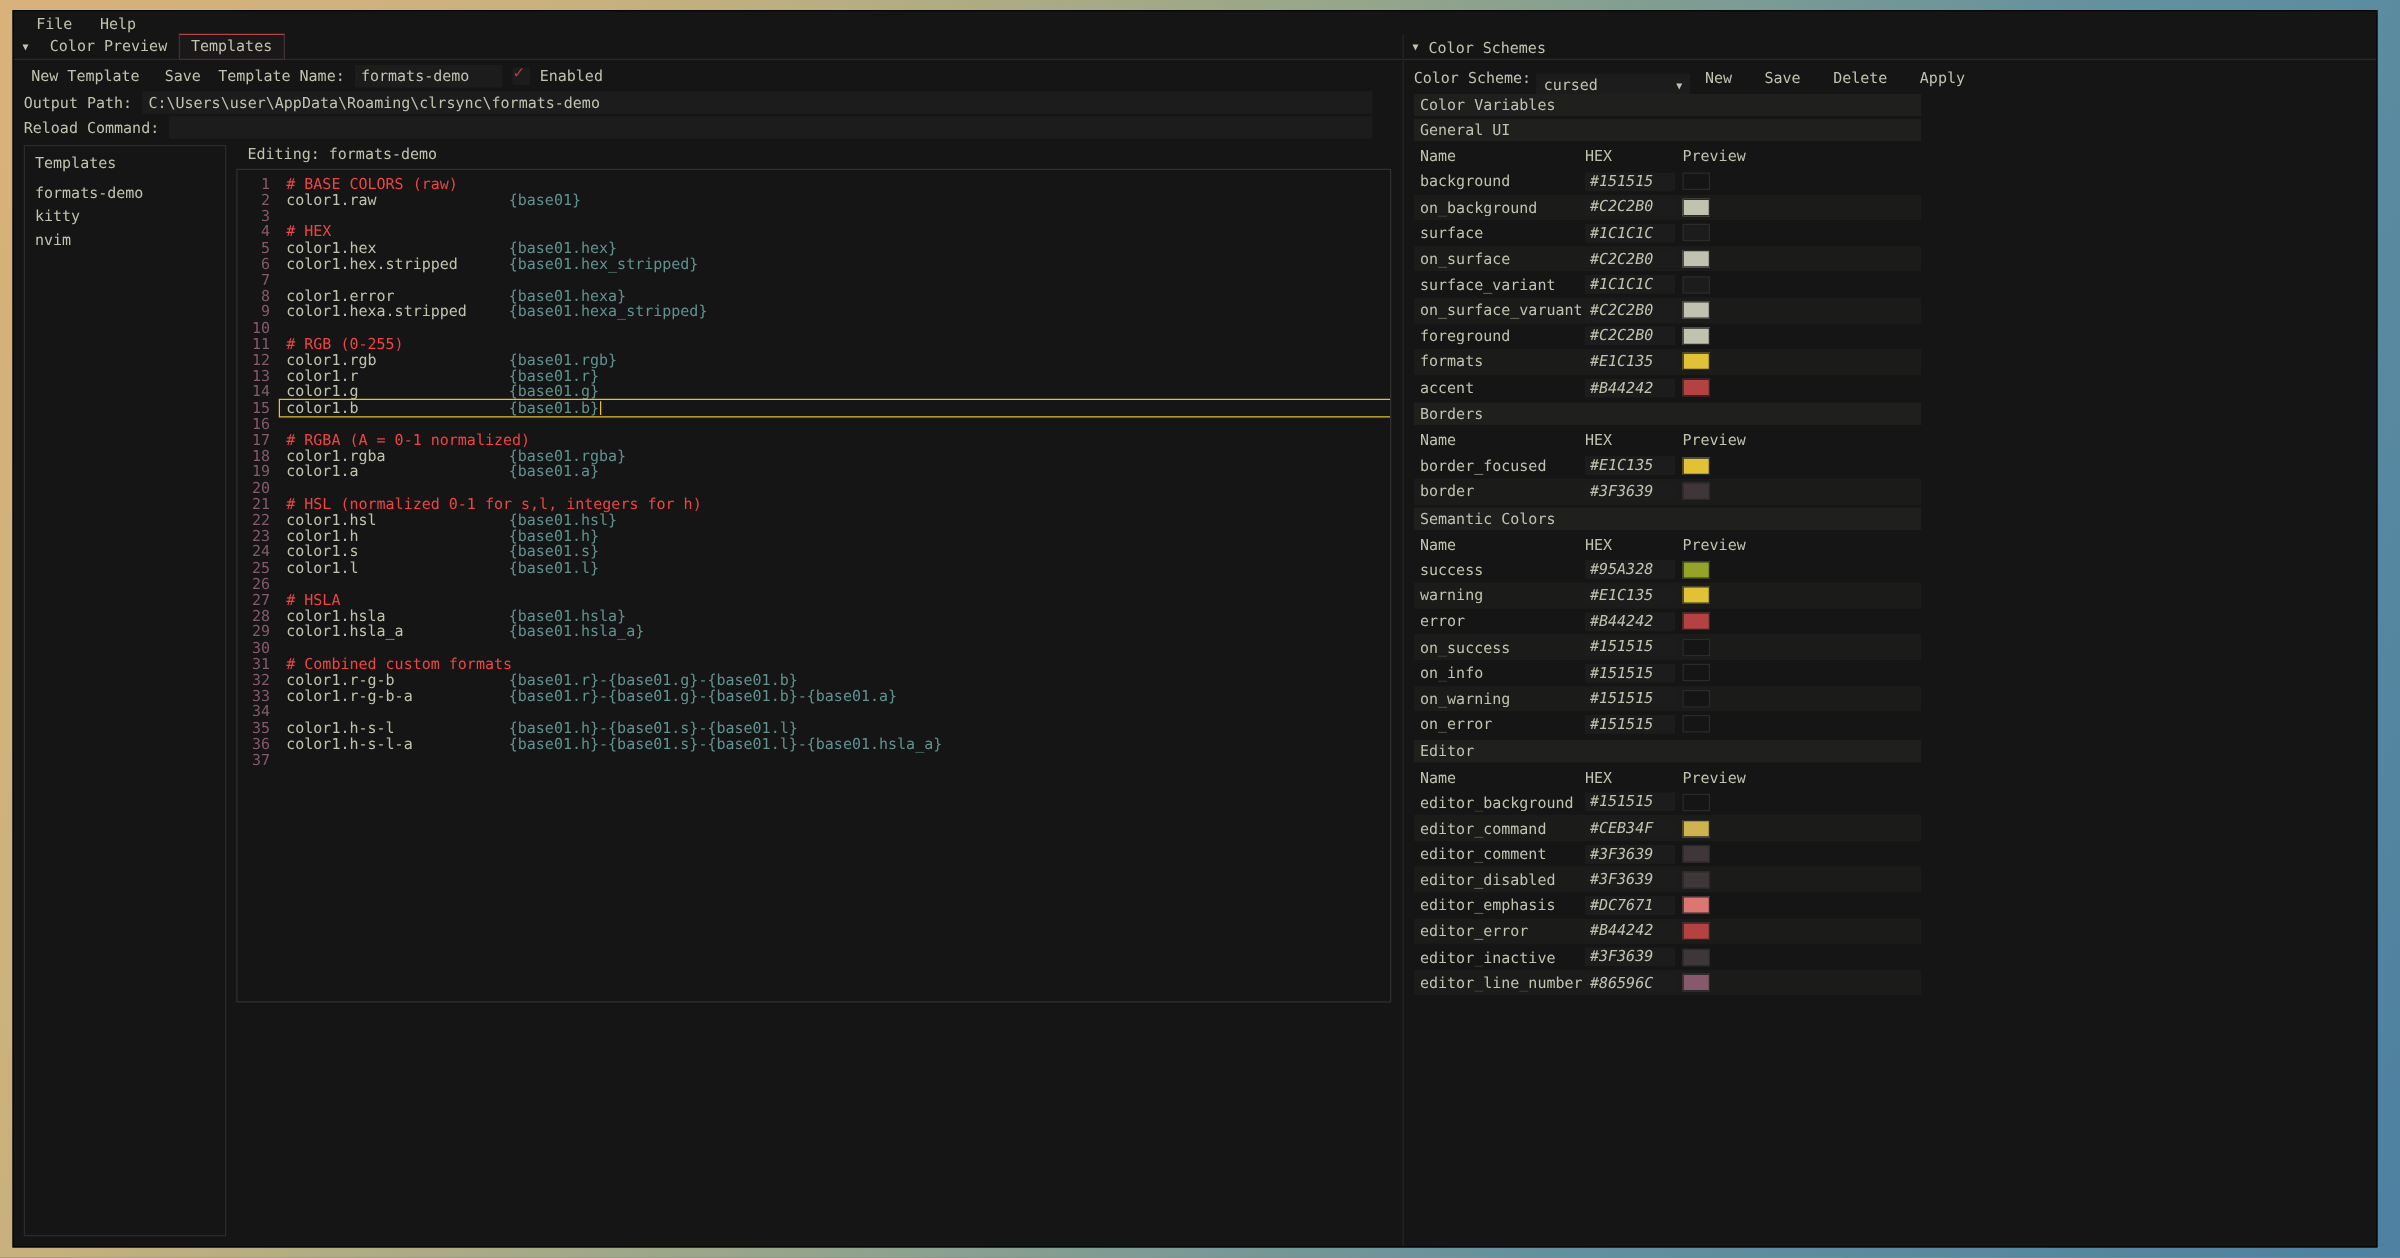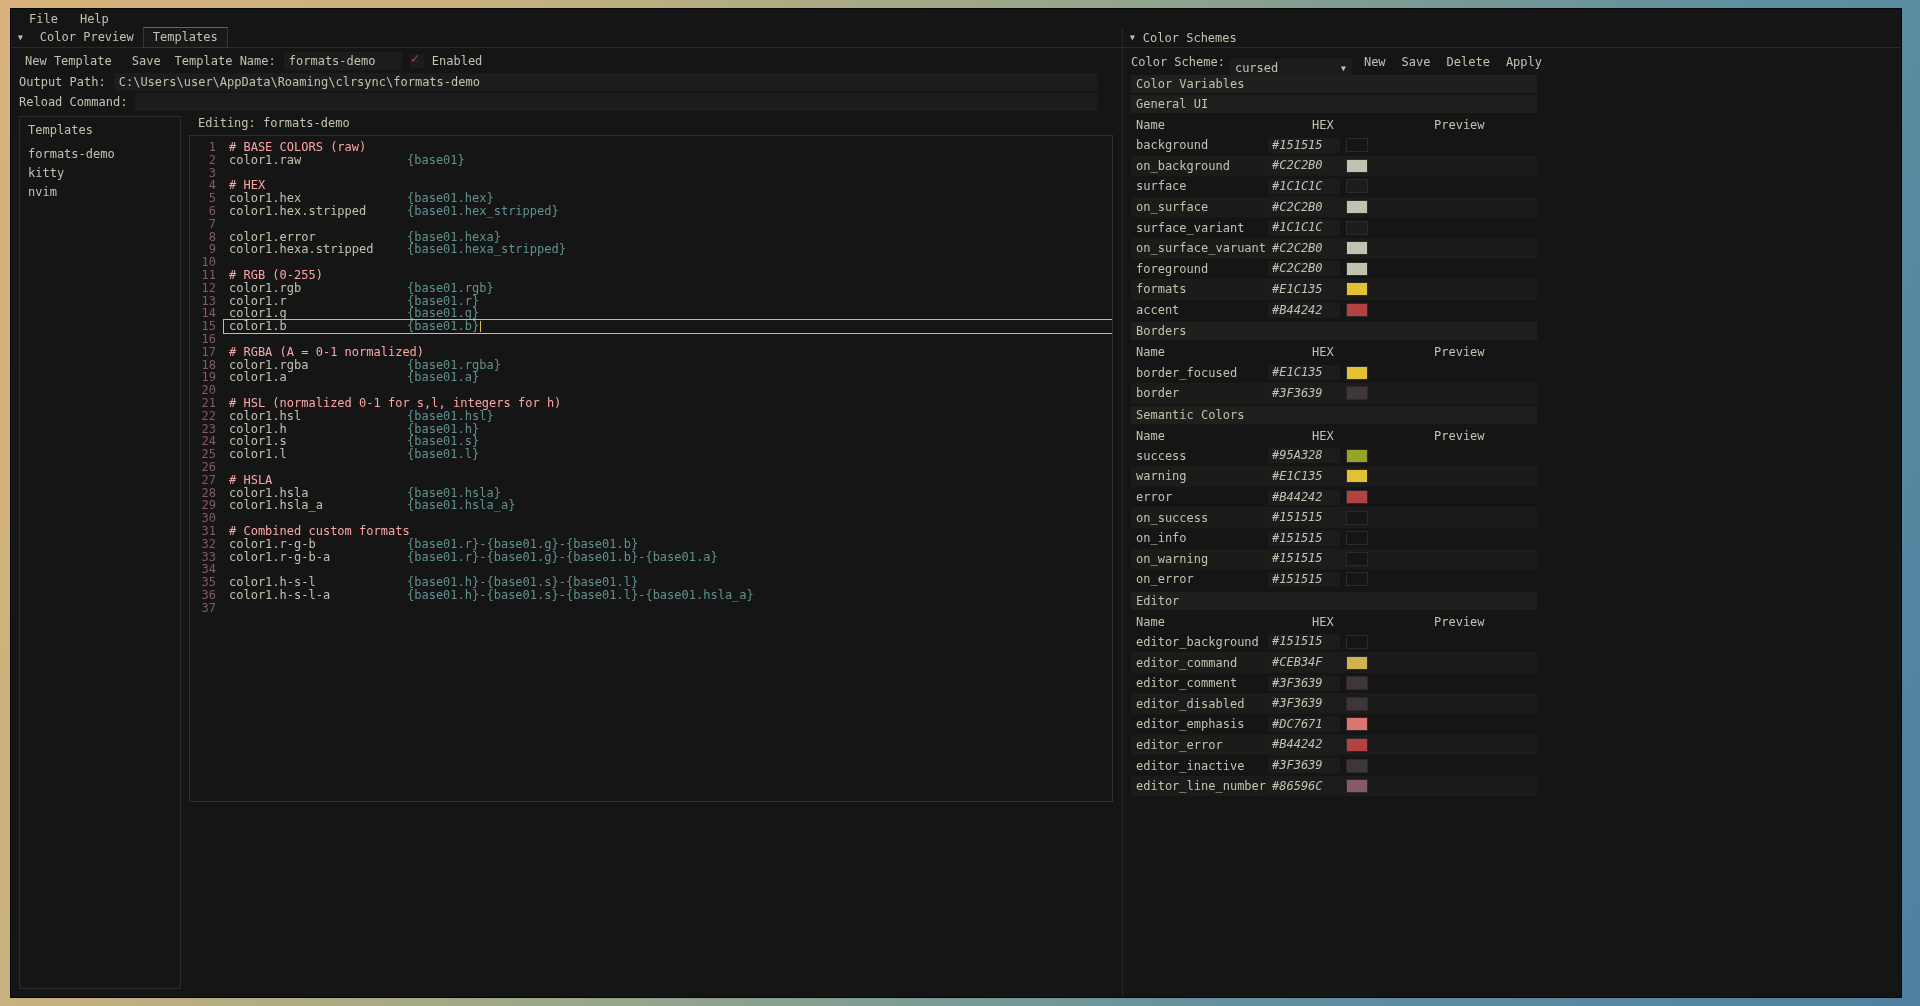--- a/index.html
+++ b/index.html
@@ -52,32 +52,32 @@
   .editor-box {
     position:absolute; left:178px; top:107px; width:924px; height:667px;
     border:1px solid #303030; background:#151515; padding-top:5px; overflow:hidden;
   }
   .eline { display:flex; height:12.8px; line-height:12.8px; }
   .lnum { width:26px; text-align:right; color:#86596C; flex:none; }
   .lbody { flex:1; margin-left:8px; padding-left:5px; display:flex; align-items:center; position:relative; white-space:pre; }
   .lbody.current { outline:1px solid #E1C135; }
   .lkey { display:inline-block; width:178px; color:#C2C2B0; }
   .lval { color:#60928F; }
-  .lcomment { color:#fca5a5; }
+  .lcomment { color:#ef4444; }
   .caret { display:inline-block; width:1px; height:11px; background:#E1C135; margin-left:1px; }
   
   .scheme-row { position:absolute; top:24px; left:0; right:0; height:20px; display:flex; align-items:center; padding:0 8px; }
   .combo { width:123px; background:#1C1C1C; height:18px; display:flex; align-items:center; justify-content:space-between; padding:0 6px; margin-left:4px; cursor:pointer;margin-top:12px; }
   .combo .arrow { font-size:8px; }
-  .scheme-buttons { display:flex; margin-left:6px; gap:4px; }
+  .scheme-buttons { display:flex; margin-left:6px; gap:14px; }
   .sections { position:absolute; top:47px; left:0; width:100%; height:742px; overflow:hidden; }
   .csection-title { height:18px; line-height:18px; width:406px; margin:0 0 2px 8px; padding-left:5px; background:#1F1F1D; cursor:pointer; }
   .ctable { width:406px; margin-left:8px; margin-bottom:2px; }
   .crow { display:flex; align-items:center; height:20.6px; }
-  .crow.chead { height:20px;gap:44px; }
+  .crow.chead { height:20px; }
   .ctable .crow:not(.chead):nth-child(odd) { background:#1B1B1A; }
   .ccell.c0 { width:137px; padding-left:5px; white-space:nowrap; overflow:hidden; }
   .ccell.c1 { width:78px; }
   .ccell.c2 { flex:1; }
   .hexcell { width:72px; height:15px; line-height:15px; background:#1C1C1C; padding-left:4px; cursor:text;font-style:italic; }
   .swatch { width:22px; height:14px; border:1px solid #2A2A2A; cursor:pointer; }
 </style>
 </head>
 <body>
 

